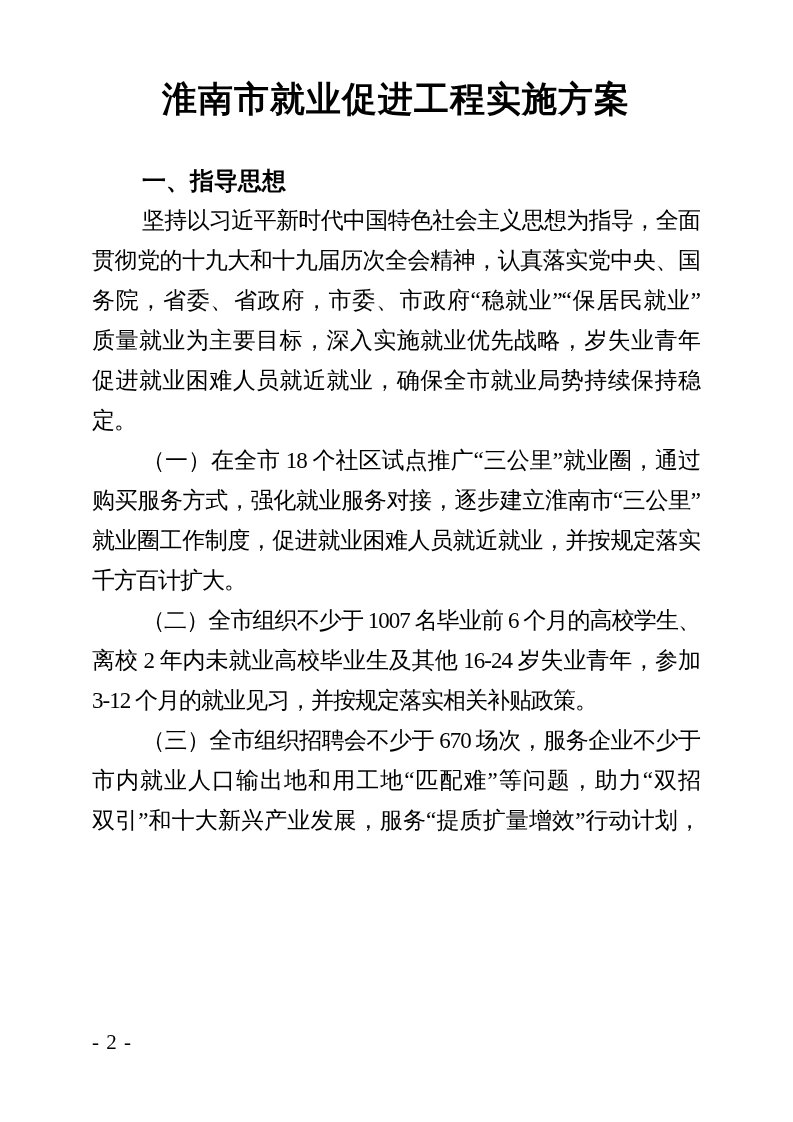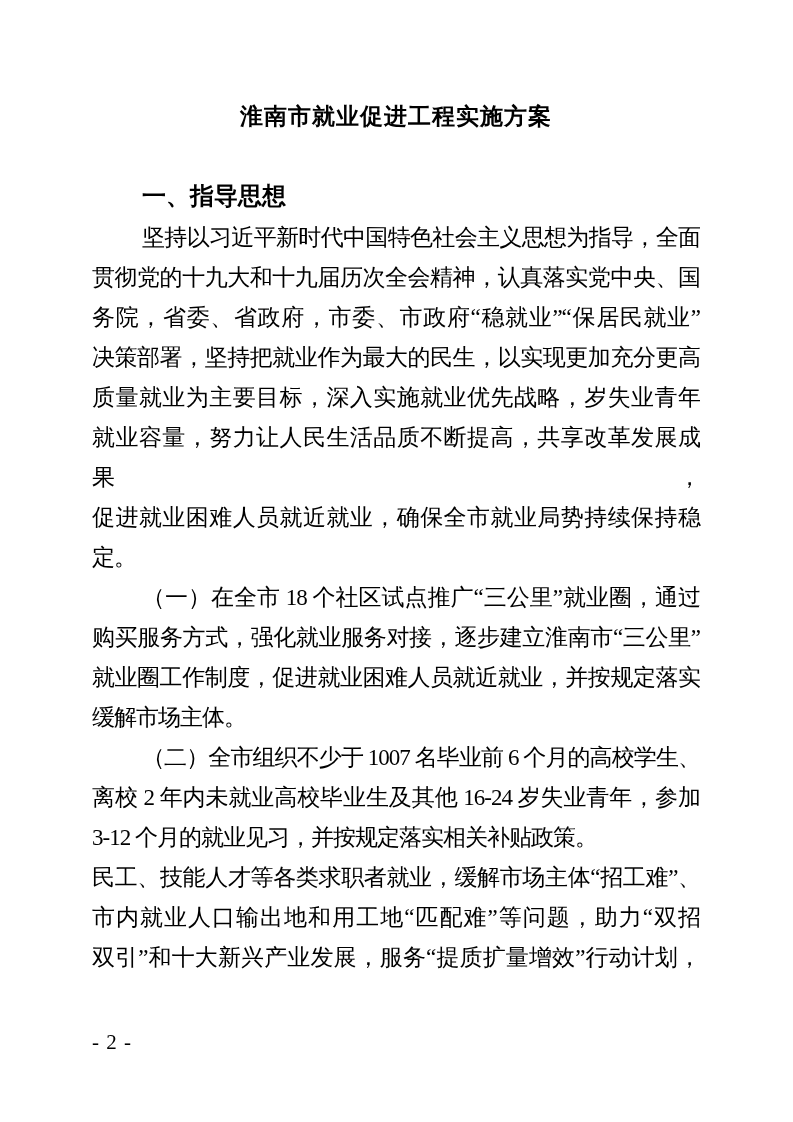--- a/index.html
+++ b/index.html
@@ -12,36 +12,36 @@
     width: 793px;
     height: 1122px;
     background: #ffffff;
     color: #000000;
     box-sizing: border-box;
     padding: 76px 93px 0 92px;
     overflow: hidden;
     font-family: "Liberation Serif", serif;
   }
   .doc-title {
-    margin: 17px;
+    margin: 0;
     font-family: "Liberation Sans", sans-serif;
     font-weight: bold;
-    font-size: 23px;
+    font-size: 35px;
     line-height: 46px;
     text-align: center;
     letter-spacing: 1px;
     white-space: nowrap;
   }
   .doc-body {
     margin-top: 39px;
     font-size: 23px;
     letter-spacing: -1px;
   }
   .section-heading {
-    font-family: Liberation Mono, monospace;
+    font-family: Liberation Sans, sans-serif;
     font-weight: bold;
     font-size: 24px;
     line-height: 40px;
     letter-spacing: 0;
     text-indent: 50px;
     margin-top: 30px;
   }
   .text-line {
     line-height: 40px;
     white-space: nowrap;
@@ -73,31 +73,29 @@
 <body>
 
 <div class="page">
   <h1 class="doc-title">淮南市就业促进工程实施方案</h1>
 
   <div class="doc-body" id="doc-body">
       <div class="section-heading">一、指导思想</div>
       <div class="text-line flush indent">坚持以习近平新时代中国特色社会主义思想为指导，全面</div>
       <div class="text-line flush">贯彻党的十九大和十九届历次全会精神，认真落实党中央、国</div>
       <div class="text-line flush">务院，省委、省政府，市委、市政府“稳就业”“保居民就业”</div>
-      <div class="text-line flush">决策部署，坚持把就业作为最大的民生，以实现更加充分更高</div>
       <div class="text-line flush">质量就业为主要目标，深入实施就业优先战略，岁失业青年</div>
-      <div class="text-line flush">就业容量，努力让人民生活品质不断提高，共享改革发展成果，</div>
       <div class="text-line flush">促进就业困难人员就近就业，确保全市就业局势持续保持稳</div>
       <div class="text-line para-end">定。</div>
       <div class="text-line flush indent">（一）在全市 18 个社区试点推广“三公里”就业圈，通过</div>
       <div class="text-line flush">购买服务方式，强化就业服务对接，逐步建立淮南市“三公里”</div>
       <div class="text-line flush">就业圈工作制度，促进就业困难人员就近就业，并按规定落实</div>
-      <div class="text-line para-end">缓解市场主体。</div>
+      <div class="text-line para-end">千方百计扩大。</div>
       <div class="text-line flush indent">（二）全市组织不少于 1007 名毕业前 6 个月的高校学生、</div>
       <div class="text-line flush">离校 2 年内未就业高校毕业生及其他 16-24 岁失业青年，参加</div>
       <div class="text-line para-end">3-12 个月的就业见习，并按规定落实相关补贴政策。</div>
-      <div class="text-line flush">民工、技能人才等各类求职者就业，缓解市场主体“招工难”、</div>
+      <div class="text-line flush indent">（三）全市组织招聘会不少于 670 场次，服务企业不少于</div>
       <div class="text-line flush">市内就业人口输出地和用工地“匹配难”等问题，助力“双招</div>
       <div class="text-line flush">双引”和十大新兴产业发展，服务“提质扩量增效”行动计划，</div>
     </div>
 
   <div class="page-number">- 2 -</div>
 </div>
 
 </body></html>

